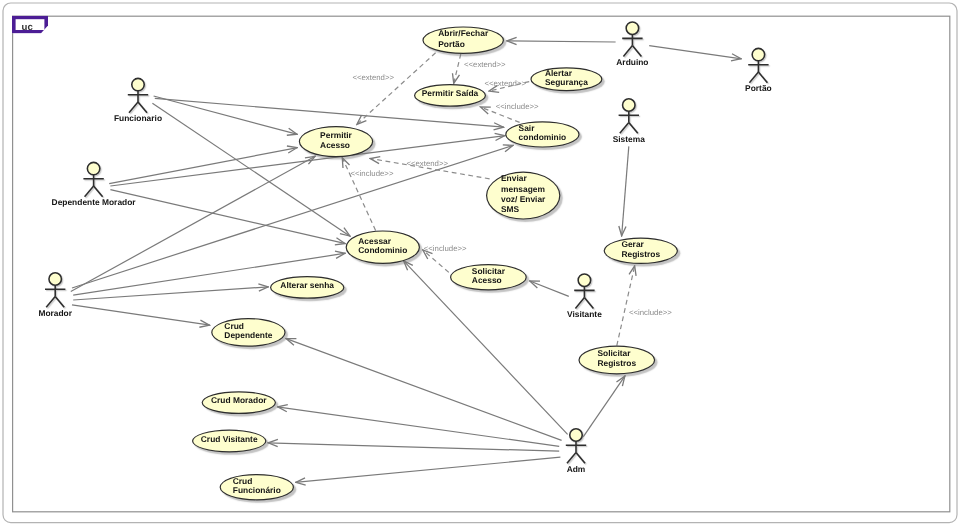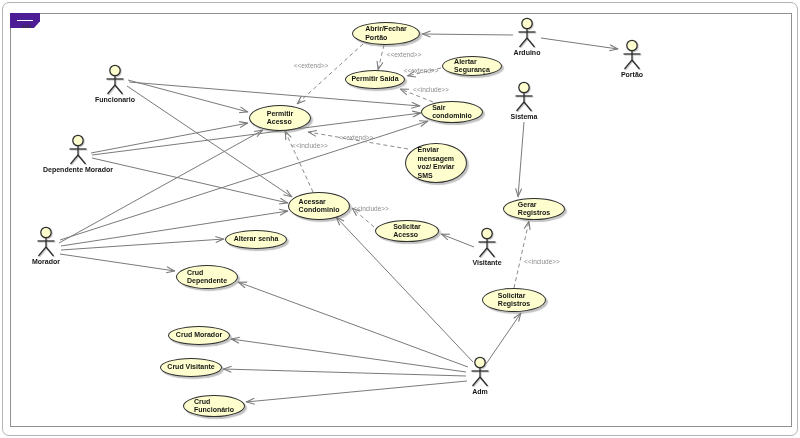--- a/index.html
+++ b/index.html
@@ -4,21 +4,21 @@
 <style>
   html,body{margin:0;padding:0;background:#fff;}
   body{width:800px;height:438px;position:relative;overflow:hidden;
        font-family:"Liberation Sans","DejaVu Sans",sans-serif;}
   .stage{position:absolute;inset:0;}
   .outer-border{position:absolute;left:2px;top:2px;right:2px;bottom:2px;
                 border:1px solid #b3b3b3;border-radius:7px;background:#fff;}
   .uml-frame{position:absolute;left:10px;top:13px;width:780px;height:412px;
              border:1px solid #909090;}
   .frame-tab{position:absolute;left:-1px;top:-1px;width:30px;height:15px;
-             border:7px solid #4c1d95;background:#fff;
+             border:3px solid #4c1d95;background:#fff;
              clip-path:polygon(0 0,100% 0,100% 55%,80% 100%,0 100%);
              font-size:8px;font-weight:bold;color:#333;line-height:14px;padding-left:5px;box-sizing:border-box;}
   svg.edges{position:absolute;left:0;top:0;z-index:1;}
   .usecase{position:absolute;z-index:2;border-radius:50%;background:#fefece;
            border:1.4px solid #2e2e2e;box-shadow:2px 2px 1px rgba(120,120,120,.45);
            display:flex;align-items:center;justify-content:center;box-sizing:border-box;}
   .uc-label{white-space:pre-line;font-size:7px;font-weight:bold;line-height:8.5px;
             color:#151515;text-align:left;display:inline-block;}
   .actor{position:absolute;z-index:2;width:80px;text-align:center;}
   .actor svg{display:block;margin:0 auto;filter:drop-shadow(1.5px 1.5px 0.5px rgba(140,140,140,.45));}

